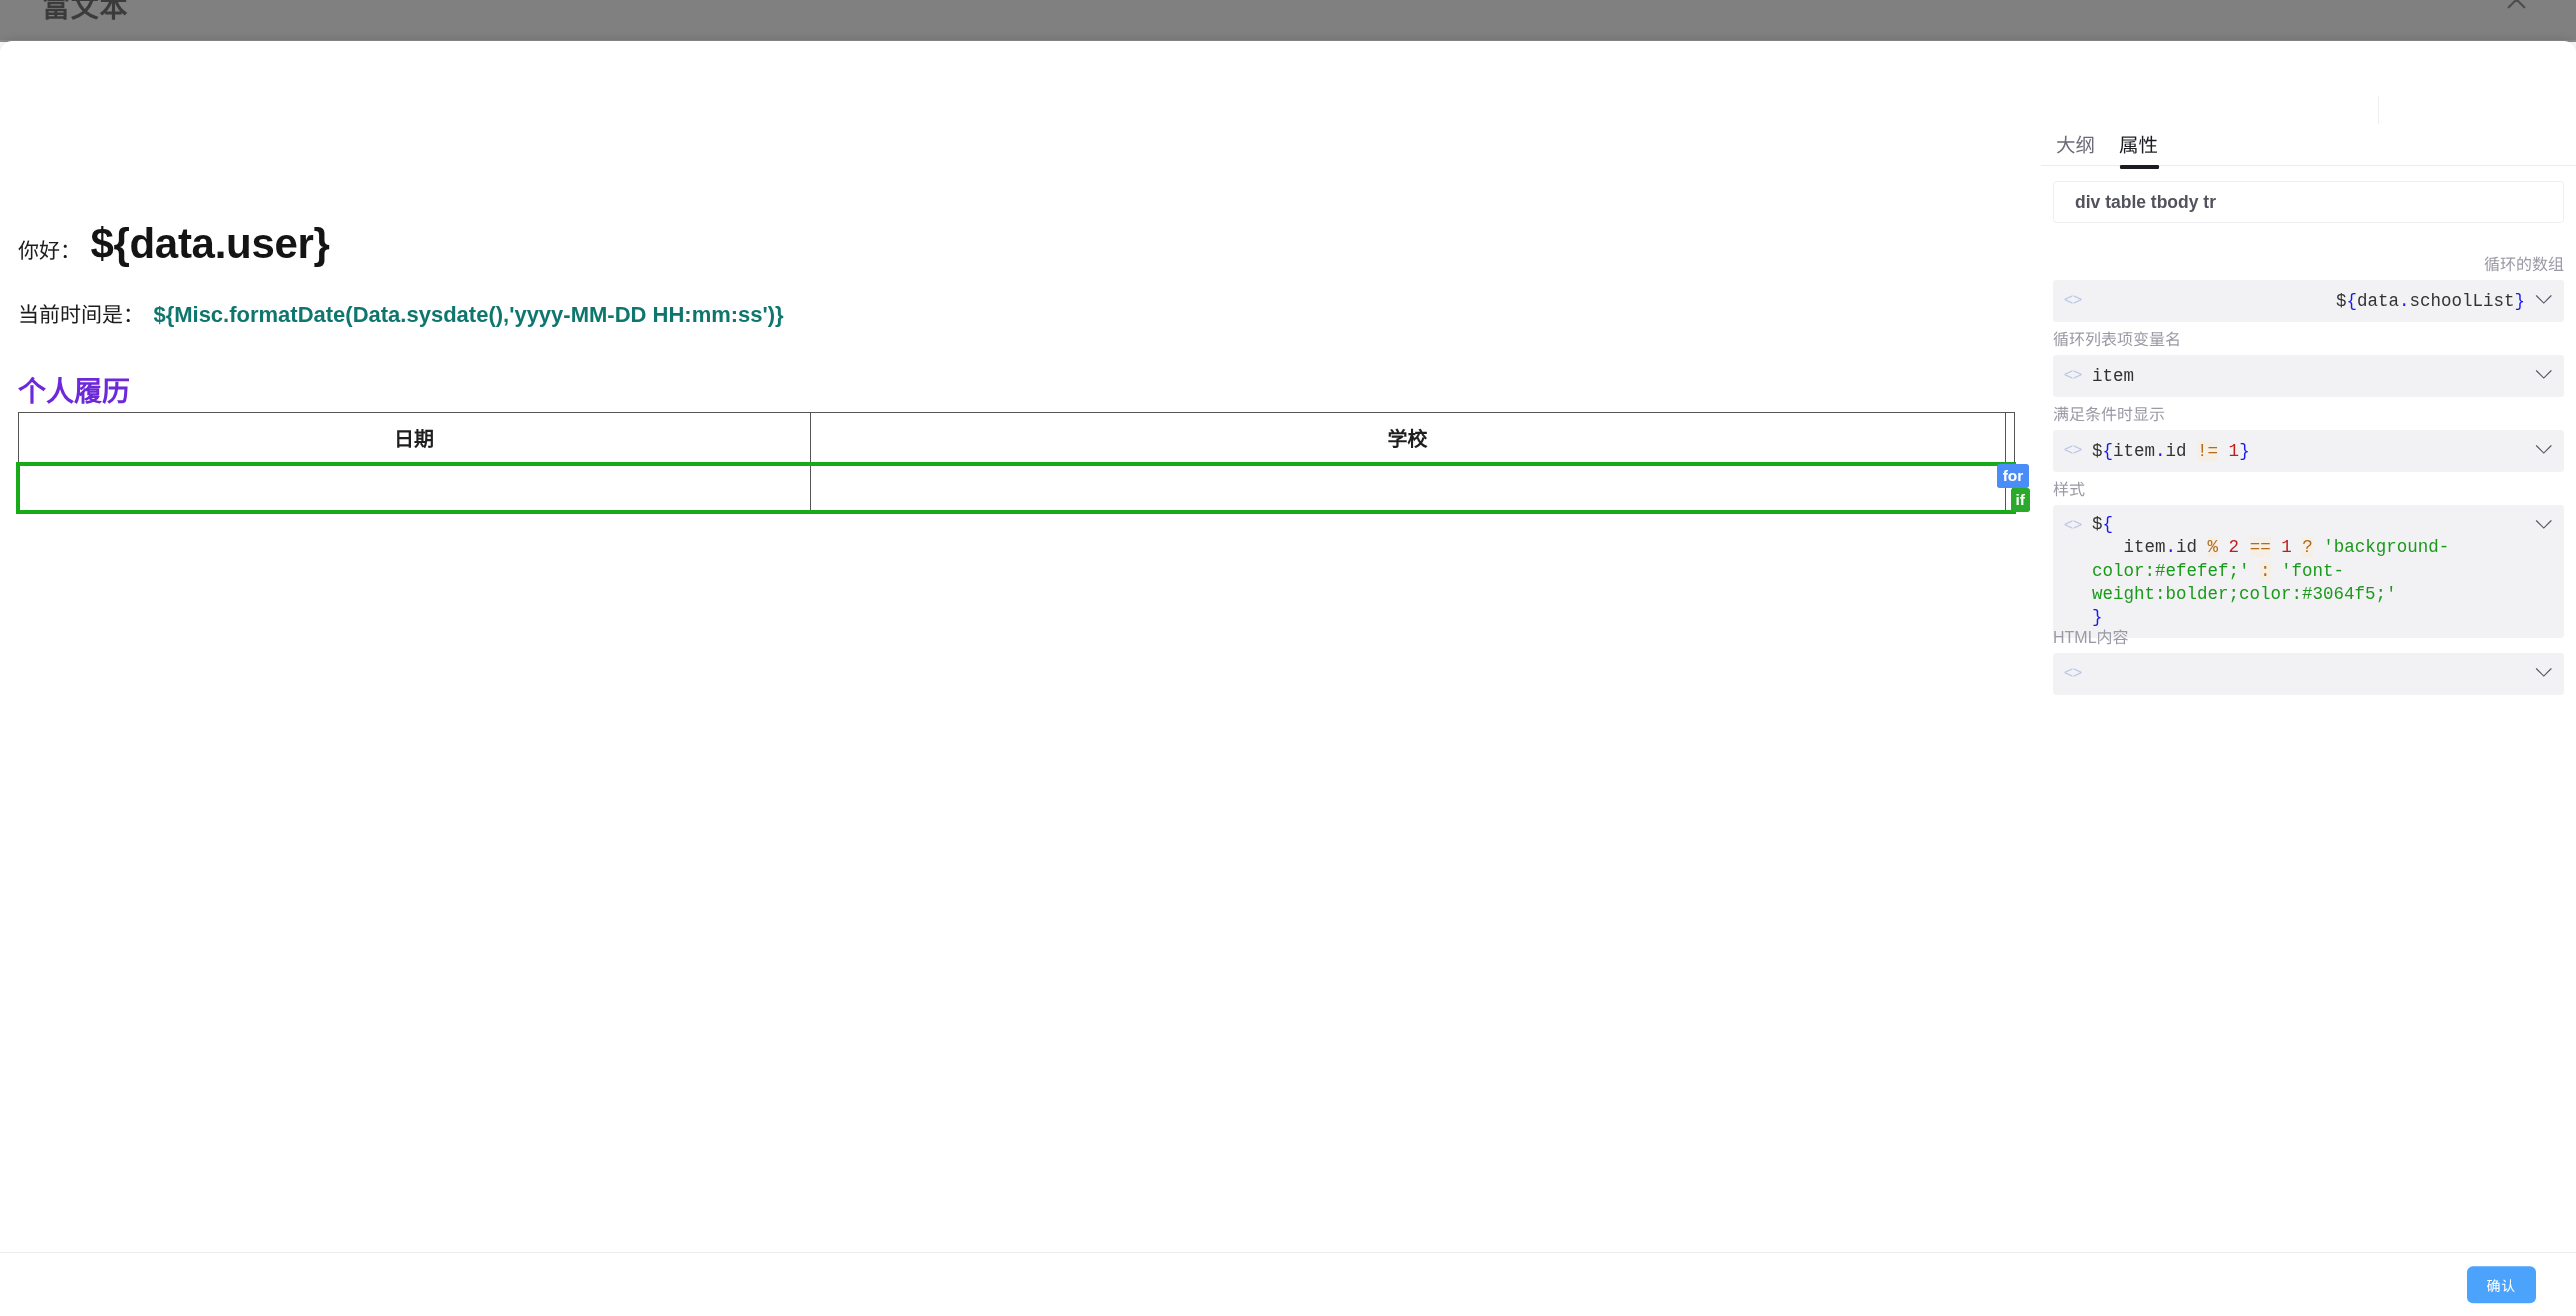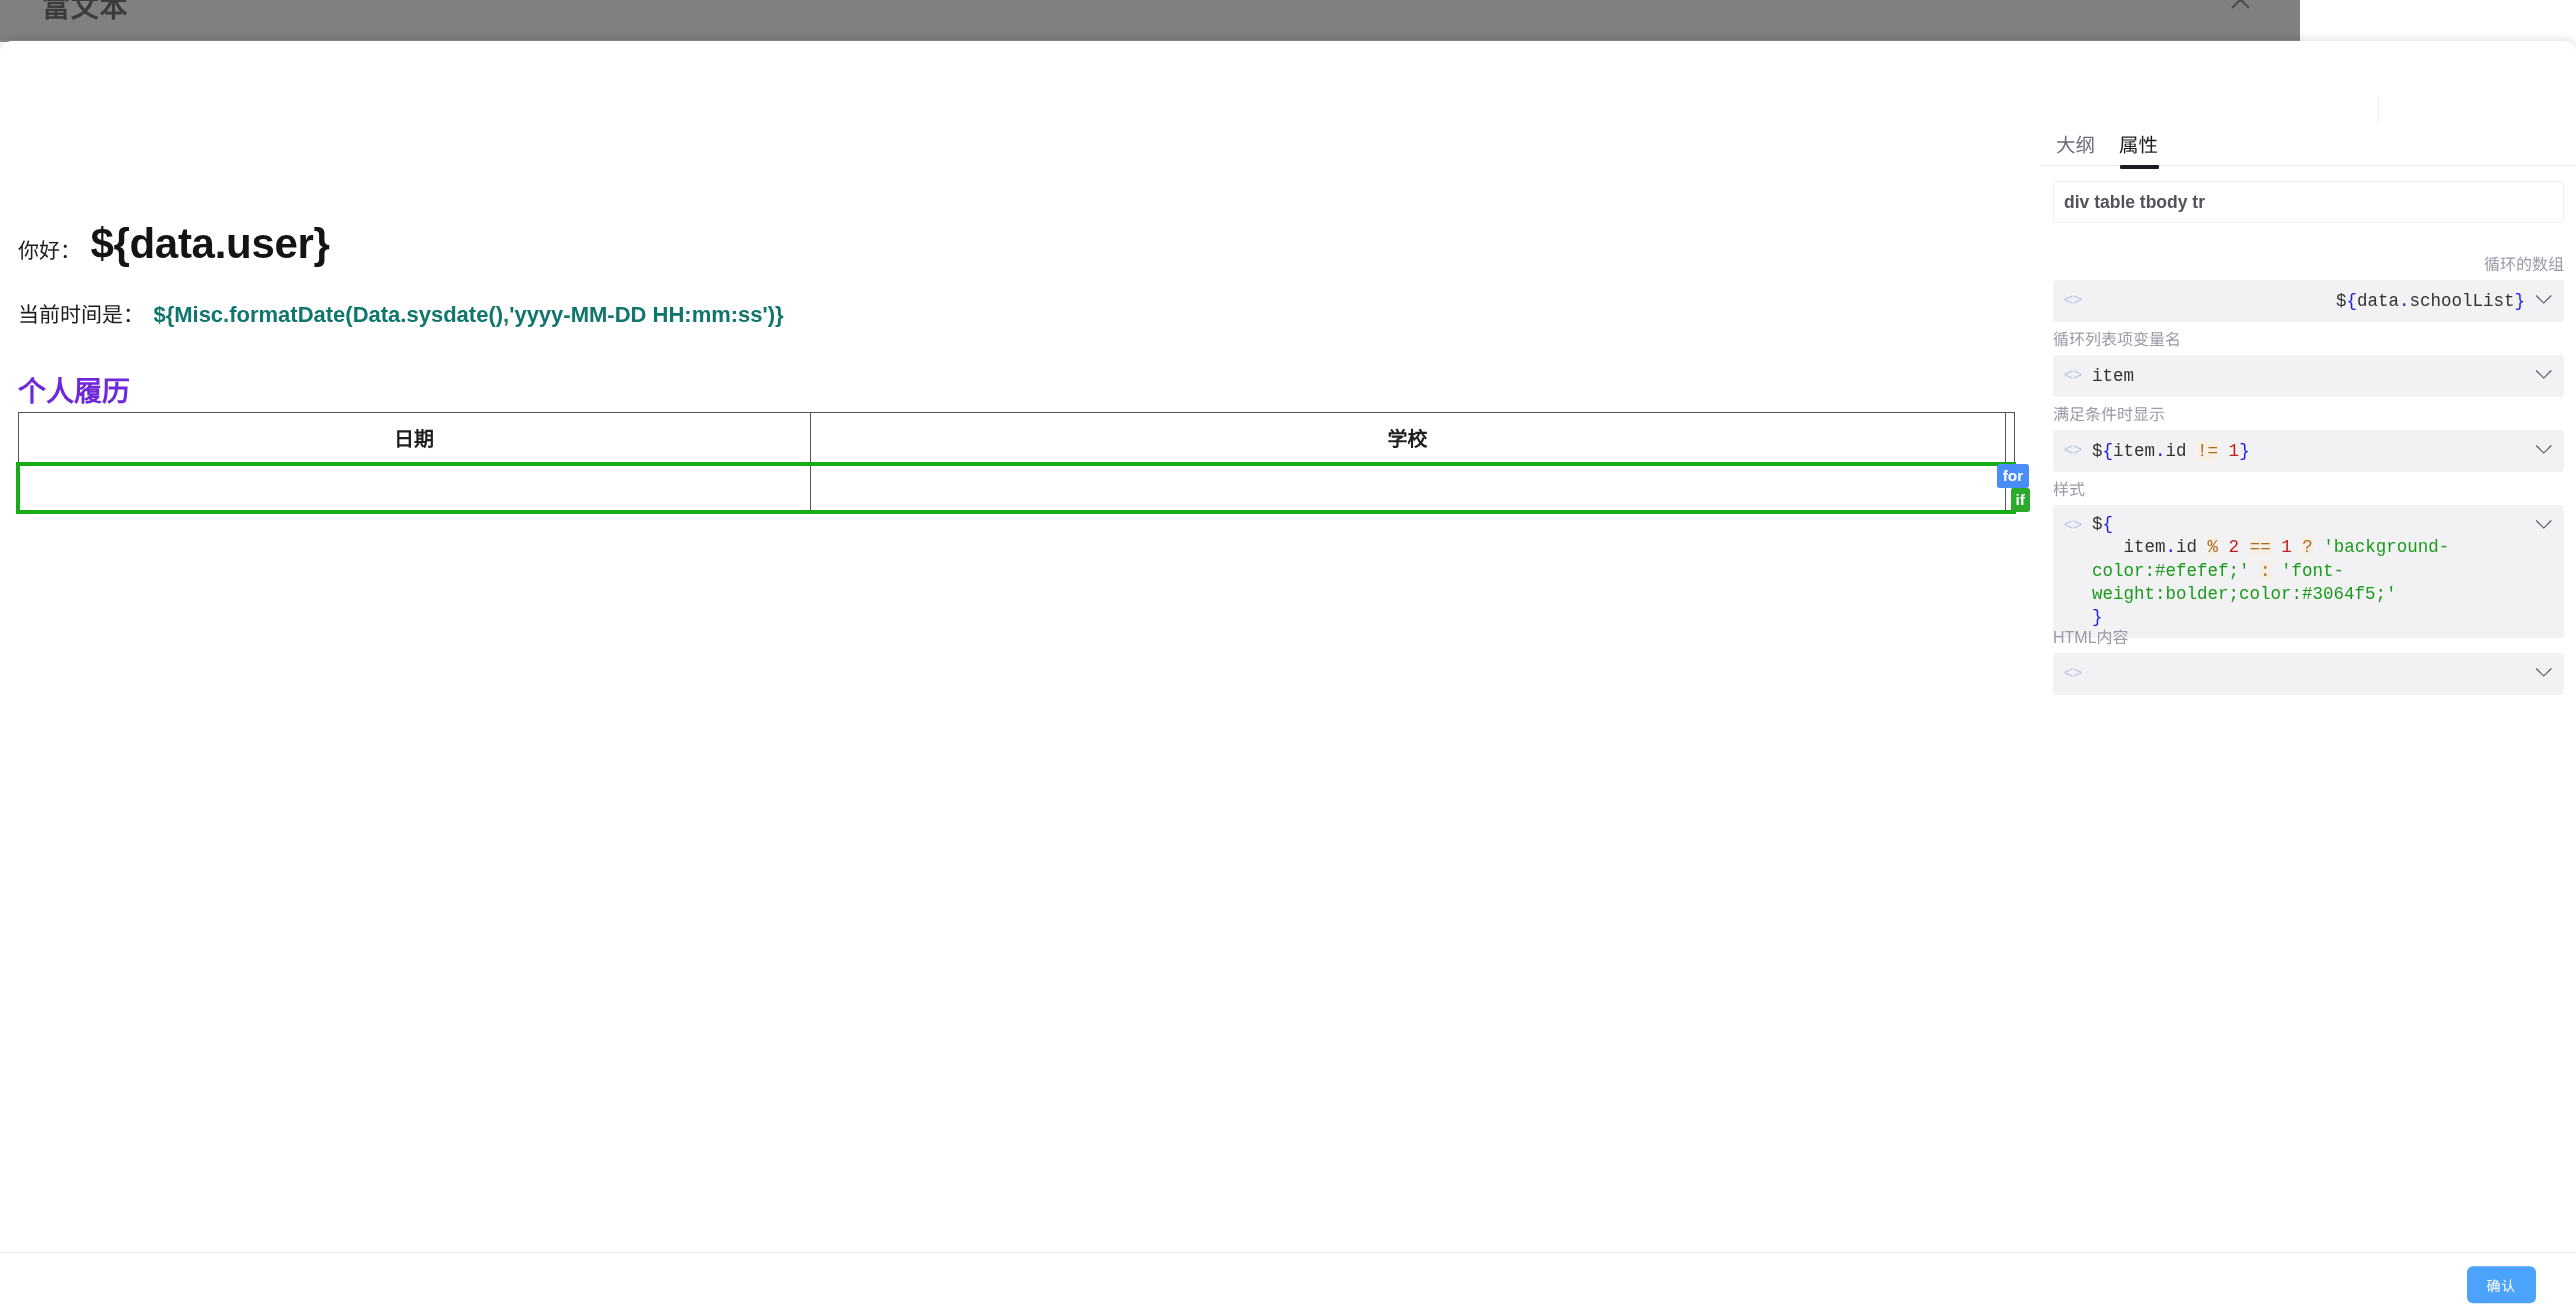--- a/index.html
+++ b/index.html
@@ -10,21 +10,21 @@
     height: 1317px;
     overflow: hidden;
     background: #ffffff;
     font-family: "Liberation Sans", "DejaVu Sans", sans-serif;
   }
 
   
   .backdrop {
     position: absolute;
     left: 0; top: 0;
-    width: 2300px; height: 42px;
+    width: 2576px; height: 42px;
     background: #808080;
     overflow: hidden;
   }
   .backdrop-title {
     position: absolute;
     left: 42px; top: -15px;
     font-size: 28px;
     font-weight: 700;
     color: #3b3b3b;
     letter-spacing: 0.7px;
@@ -260,21 +260,21 @@
     position: absolute;
     left: 12px; top: 15px;
     width: 511px;
     height: 42px;
     border: 1.3px solid #eeeef2;
     border-radius: 3.4px;
     box-sizing: border-box;
     background: #ffffff;
     display: flex;
     align-items: center;
-    padding-left: 10px;
+    padding-left: 21px;
     font-size: 17.5px;
     font-weight: 700;
     color: #53535e;
   }
 
   .field { position: absolute; left: 12px; width: 511px; }
   .field-label {
     font-size: 16px;
     color: #9a9aa6;
     margin-bottom: 5.4px;

